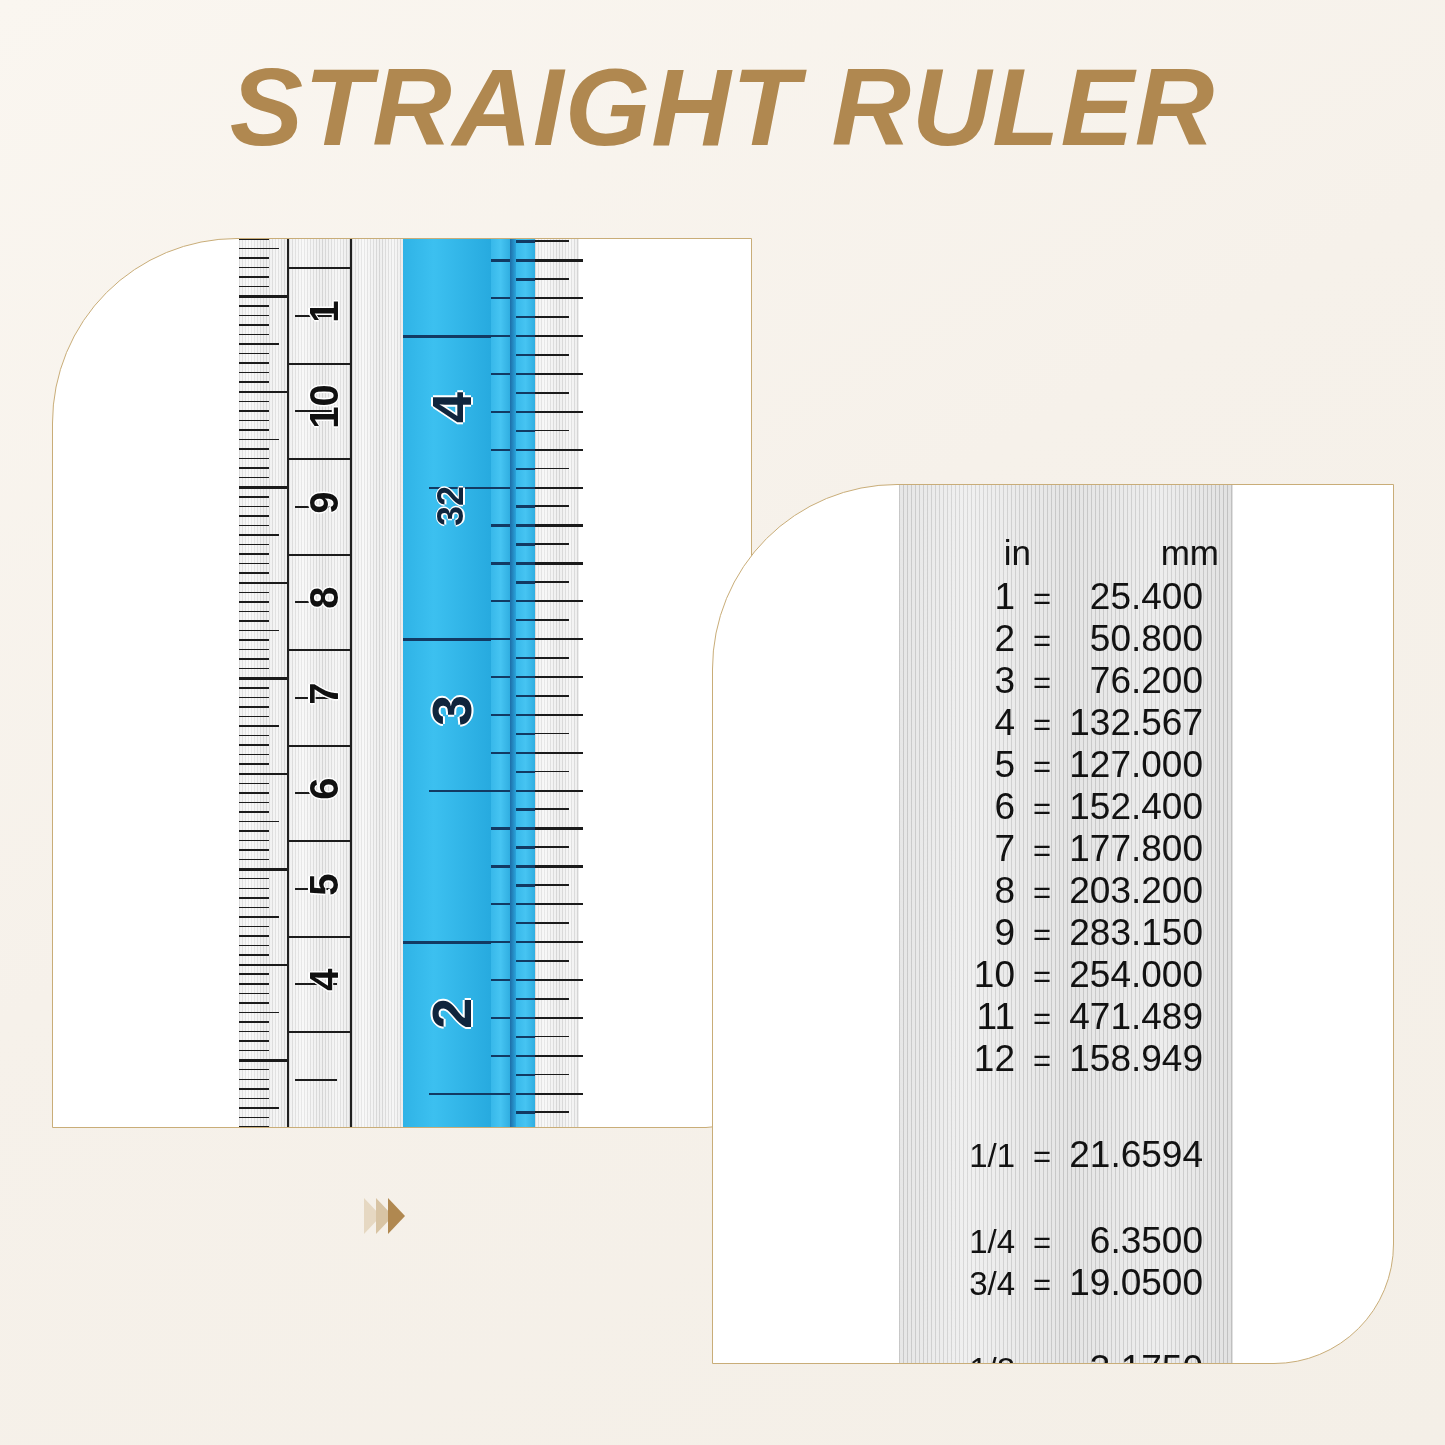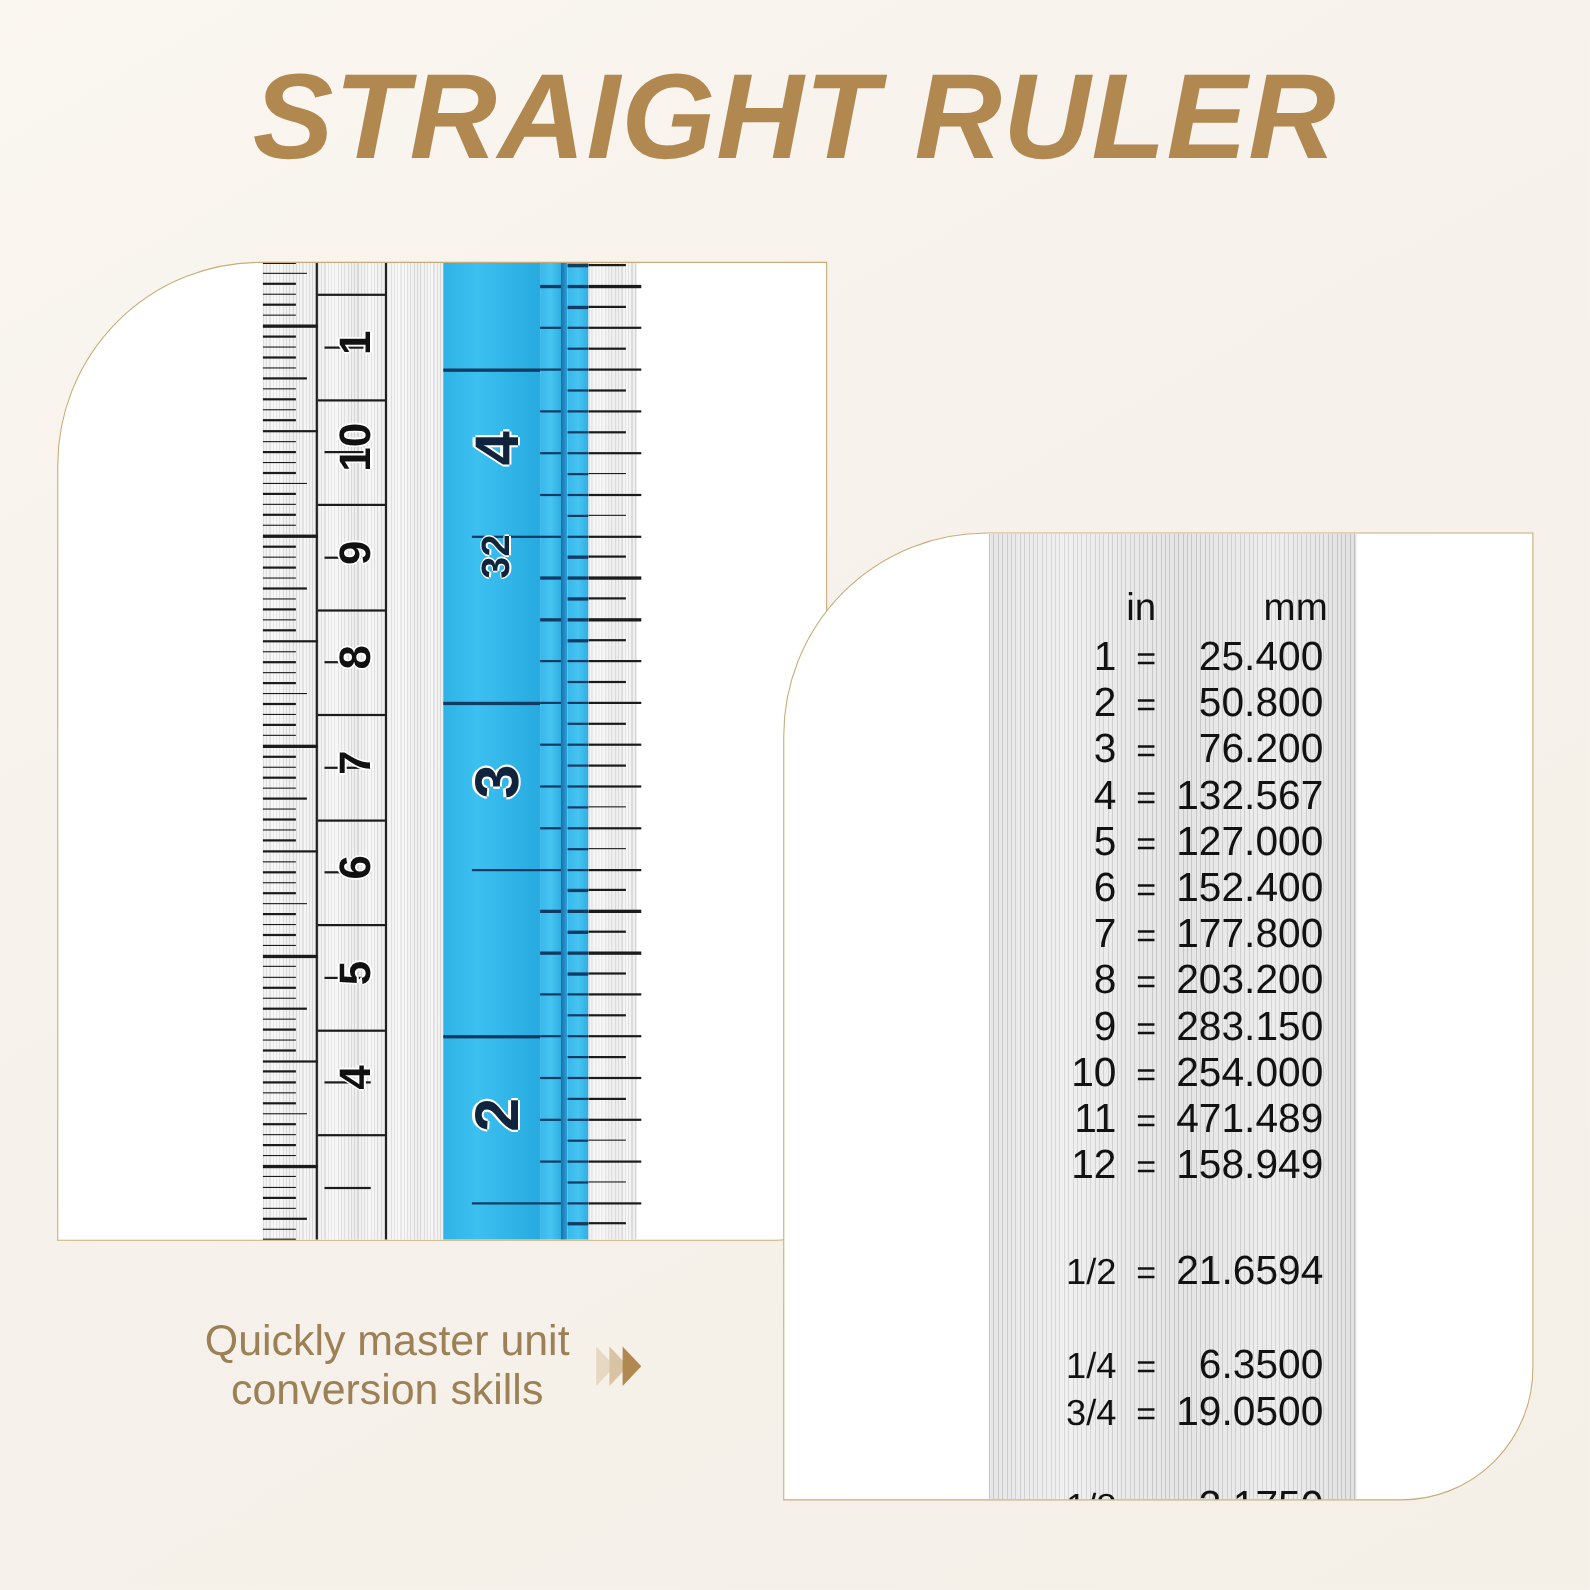--- a/index.html
+++ b/index.html
@@ -98,21 +98,21 @@
   .ticks-right .tk { position: absolute; left: 0; background: #1b1b1b; height: 1.8px; }
 
   
   .plate {
     position: absolute; left: 186px; top: 0; width: 334px; height: 100%;
     background:
       repeating-linear-gradient(90deg, rgba(0,0,0,.05) 0 1px, rgba(255,255,255,.45) 1px 4px),
       linear-gradient(90deg,#d2d2d2 0%, #e4e4e4 20%, #cfcfcf 52%, #e0e0e0 78%, #c9c9c9 100%);
     color: #121212;
   }
-  .tbl-head { position: absolute; top: 48px; left: 4px; width: 100%; display: flex; font-size: 35px; padding-left: 32px; }
+  .tbl-head { position: absolute; top: 48px; left: 16px; width: 100%; display: flex; font-size: 35px; }
   .tbl-head .h-in { width: 116px; text-align: right; }
   .tbl-head .h-eq { width: 54px; }
   .tbl-head .h-mm { flex: 1; text-align: right; padding-right: 30px; }
   .rows { position: absolute; top: 92px; left: 0; width: 100%; }
   .row { display: flex; align-items: baseline; font-size: 37px; line-height: 40px; }
   .row .c-in { width: 116px; text-align: right; }
   .row .c-eq { width: 54px; text-align: center; font-size: 31px; }
   .row .c-mm { flex: 1; text-align: right; padding-right: 30px; }
   .row.frac .c-in { font-size: 33px; }
   .spacer-lg { height: 54px; }
@@ -483,21 +483,21 @@
             <div class="c-eq">=</div>
             <div class="c-mm">471.489</div>
           </div>
           <div class="row">
             <div class="c-in">12</div>
             <div class="c-eq">=</div>
             <div class="c-mm">158.949</div>
           </div>
           <div class="spacer-lg"></div>
           <div class="row frac">
-            <div class="c-in">1/2</div>
+            <div class="c-in">1/1</div>
             <div class="c-eq">=</div>
             <div class="c-mm">21.6594</div>
           </div>
           <div class="spacer-sm"></div>
           <div class="row frac">
             <div class="c-in">1/4</div>
             <div class="c-eq">=</div>
             <div class="c-mm">6.3500</div>
           </div>
           <div class="row frac">
@@ -511,24 +511,20 @@
             <div class="c-eq">=</div>
             <div class="c-mm">3.1750</div>
           </div>
         </div>
     </div>
   </div>
 
 
   <div class="cap cap-conv">
     <div class="sub-wrap">
-      <div class="sub-lines">
-        <div class="cap-sub">Quickly master unit</div>
-        <div class="cap-sub">conversion skills</div>
-      </div>
       <div class="chevs" id="chevRight">
           <div class="chev right" style="color: rgb(230, 216, 194);"></div>
           <div class="chev right" style="color: rgb(216, 196, 164);"></div>
           <div class="chev right" style="color: rgb(176, 136, 80);"></div>
         </div>
     </div>
   </div>
 
 </div>
 

